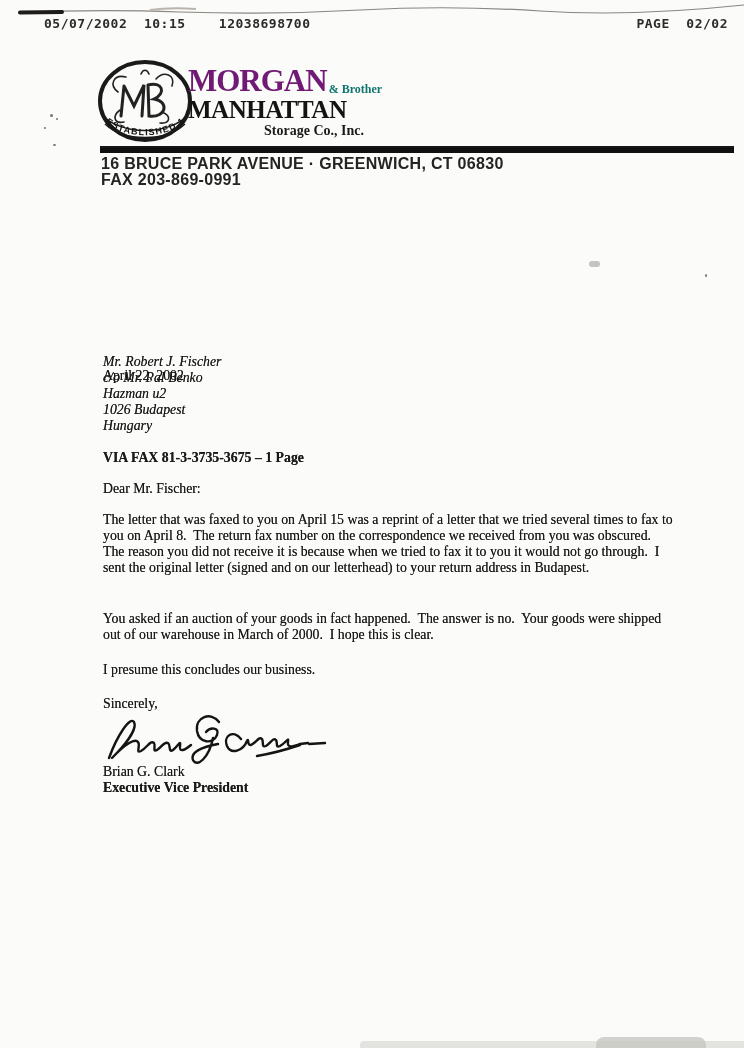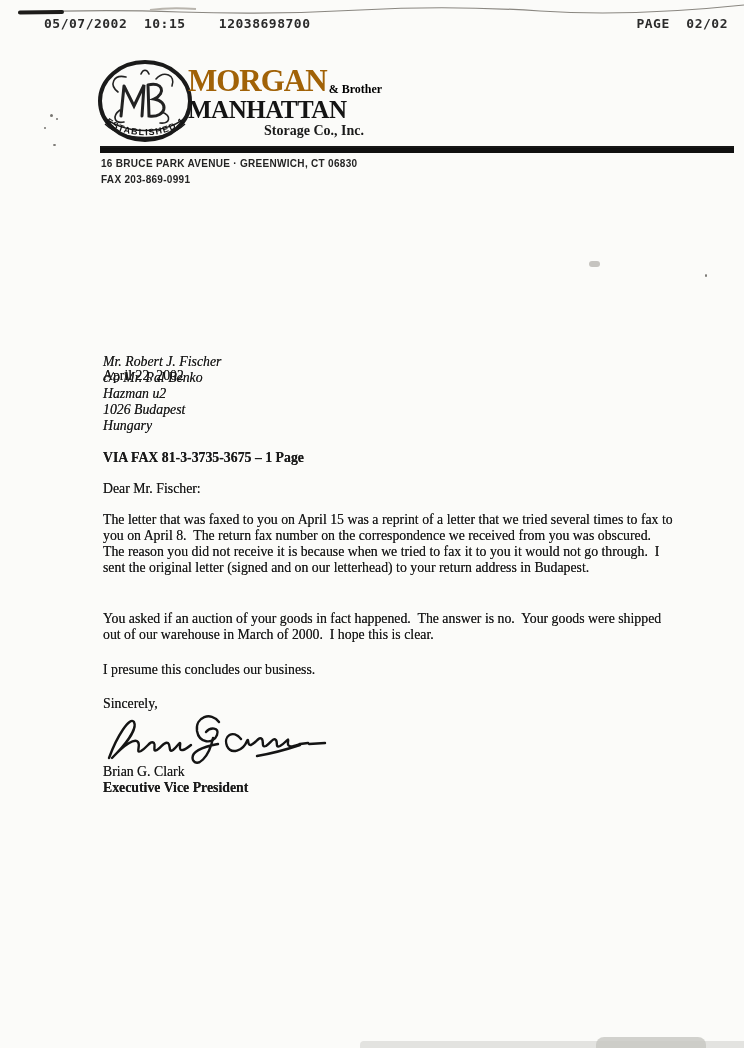--- a/index.html
+++ b/index.html
@@ -41,46 +41,46 @@
     font-size: 13px; font-weight: bold; letter-spacing: .5px;
     color: #2b2b2b; white-space: pre;
   }
 
   
   .seal { position: absolute; left: 94px; top: 58px; }
   .wordmark { position: absolute; left: 188px; top: 66px; width: 260px; }
   .wm-line1 { display: flex; align-items: baseline; }
   .wm-morgan {
     font-family: "Liberation Serif", serif; font-weight: bold;
-    font-size: 31px; letter-spacing: -1px; line-height: 30px; color: #a16207;
+    font-size: 31px; letter-spacing: -1px; line-height: 30px; color: #701a75;
   }
   .wm-brother {
     font-family: "Liberation Serif", serif; font-weight: bold;
-    font-size: 12px; margin-left: 2px; position: relative; top: 2px; color: #000000;
+    font-size: 12px; margin-left: 2px; position: relative; top: 2px; color: #0f766e;
   }
   .wm-manhattan {
     font-family: "Liberation Serif", serif; font-weight: bold;
     font-size: 25px; letter-spacing: -.5px; line-height: 27px; color: #141414;
   }
   .wm-storage {
     font-family: "Liberation Serif", serif; font-weight: bold;
     font-size: 14px; color: #1a1a1a; width: 176px; text-align: right; line-height: 15px;
   }
   .lh-rule {
     position: absolute; left: 100px; top: 146px; width: 634px; height: 8px;
     border-top: 2px solid #161616;
     box-shadow: 0 3px 0 0 #0e0e0e inset;
     background: transparent;
   }
   .lh-rule .thick { width: 100%; height: 4px; margin-top: 1px; background: #101010; }
   .addr-row {
     position: absolute; left: 101px; top: 156px; width: 633px;
     display: flex; justify-content: space-between;
     font-family: "Liberation Sans", sans-serif; font-weight: bold;
-    font-size: 10px; line-height: 16px; color: #242424; letter-spacing: .3px;
+    font-size: 16px; line-height: 16px; color: #242424; letter-spacing: .3px;
   }
   .addr-right { width: 118px; text-align: left; }
 
   
   .doc {
     position: absolute; left: 103px; top: 0; width: 590px;
     font-family: "Liberation Serif", serif; font-size: 13.8px;
     line-height: 16px; color: #191919;
     text-shadow: 0 0 .45px rgba(20,20,20,.75);
   }

